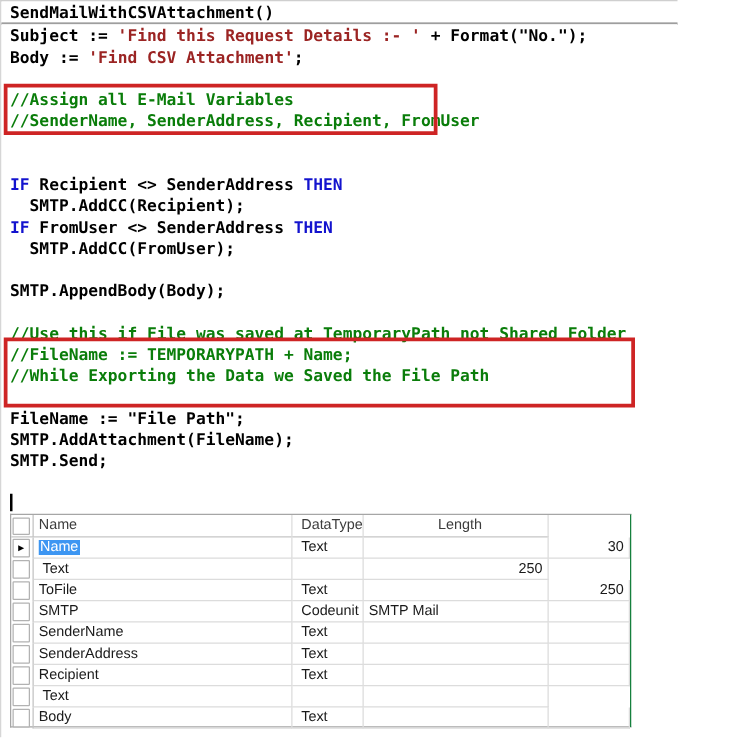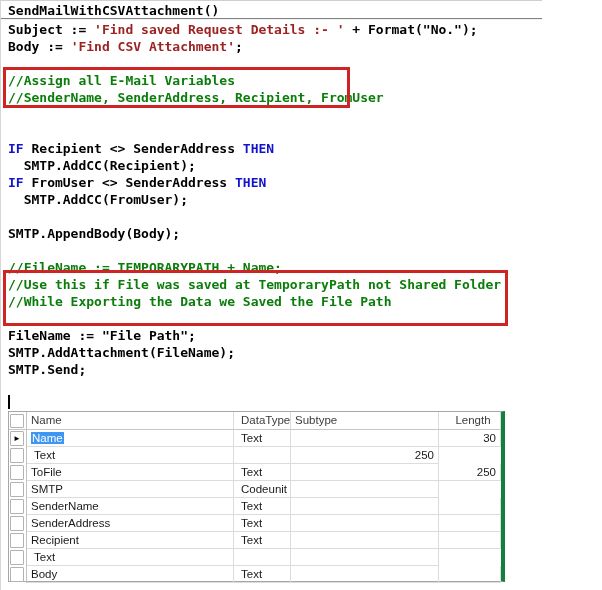--- a/index.html
+++ b/index.html
@@ -22,21 +22,21 @@
   .tok-s{color:var(--code-string);}
   .tok-k{color:var(--code-keyword);}
   .tok-c{color:var(--code-comment);}
   .red-box{position:absolute;border:3px solid var(--annotation-red);pointer-events:none;}
   .box1{left:2px;top:66px;width:347px;height:41px;}
   .box2{left:2px;top:269px;width:505px;height:56px;}
   .caret{position:absolute;left:7px;top:394px;width:2px;height:14px;background:#000;}
   
   .var-table{
     position:absolute;left:7px;top:410px;width:497px;height:171px;background:#fff;
-    border:1px solid var(--table-border);border-right:4px solid #15803d;
+    border:1px solid var(--table-border);border-right:1px solid #15803d;
     font-family:"Liberation Sans",sans-serif;
   }
   .vrow{display:grid;grid-template-columns:18px 207px 57px 148px 1fr;height:17px;}
   .vrow.vhead{height:18px;}
   .vc{
     border-right:1px solid var(--grid-line);border-bottom:1px solid var(--grid-line);
     font-size:11.5px;line-height:15px;padding:1px 2px 0 4px;overflow:hidden;
     color:#1a1a1a;white-space:nowrap;
   }
   .vhead .vc{border-bottom:1px solid #c6c6c6;color:#3c3c3c;}
@@ -52,56 +52,55 @@
 </style>
 </head>
 <body>
 
 <div class="screen">
 
   <div class="fn-title">SendMailWithCSVAttachment()</div>
   <div class="title-sep"></div>
 
   <div class="code-lines" id="code-lines">
-      <div class="code-line"><span class="tok-d">Subject := </span><span class="tok-s">'Find saved Request Details :- '</span><span class="tok-d"> + Format("No.");</span></div>
+      <div class="code-line"><span class="tok-d">Subject := </span><span class="tok-s">'Find this Request Details :- '</span><span class="tok-d"> + Format("No.");</span></div>
       <div class="code-line"><span class="tok-d">Body := </span><span class="tok-s">'Find CSV Attachment'</span><span class="tok-d">;</span></div>
       <div class="code-line"></div>
       <div class="code-line"><span class="tok-c">//Assign all E-Mail Variables</span></div>
       <div class="code-line"><span class="tok-c">//SenderName, SenderAddress, Recipient, FromUser</span></div>
       <div class="code-line"></div>
       <div class="code-line"></div>
       <div class="code-line"><span class="tok-k">IF </span><span class="tok-d">Recipient &lt;&gt; SenderAddress </span><span class="tok-k">THEN</span></div>
       <div class="code-line"><span class="tok-d">  SMTP.AddCC(Recipient);</span></div>
       <div class="code-line"><span class="tok-k">IF </span><span class="tok-d">FromUser &lt;&gt; SenderAddress </span><span class="tok-k">THEN</span></div>
       <div class="code-line"><span class="tok-d">  SMTP.AddCC(FromUser);</span></div>
       <div class="code-line"></div>
       <div class="code-line"><span class="tok-d">SMTP.AppendBody(Body);</span></div>
       <div class="code-line"></div>
+      <div class="code-line"><span class="tok-c">//Use this if File was saved at TemporaryPath not Shared Folder</span></div>
       <div class="code-line"><span class="tok-c">//FileName := TEMPORARYPATH + Name;</span></div>
-      <div class="code-line"><span class="tok-c">//Use this if File was saved at TemporaryPath not Shared Folder</span></div>
       <div class="code-line"><span class="tok-c">//While Exporting the Data we Saved the File Path</span></div>
       <div class="code-line"></div>
       <div class="code-line"><span class="tok-d">FileName := "File Path";</span></div>
       <div class="code-line"><span class="tok-d">SMTP.AddAttachment(FileName);</span></div>
       <div class="code-line"><span class="tok-d">SMTP.Send;</span></div>
     </div>
 
   <div class="red-box box1"></div>
   <div class="red-box box2"></div>
 
   <div class="caret"></div>
 
   <div class="var-table" id="var-table">
       <div class="vrow vhead">
         <div class="vc vsel">
           <div class="selbox"></div>
         </div>
         <div class="vc c-name">Name</div>
         <div class="vc c-datatype">DataType</div>
-        <div class="vc c-subtype">Subtype</div>
         <div class="vc c-length">Length</div>
       </div>
       <div class="vrow">
         <div class="vc vsel">
           <div class="selbox">
             <span class="row-arrow">►</span>
           </div>
         </div>
         <div class="vc c-name"><span class="hl">Name</span></div>
         <div class="vc c-datatype">Text</div>
@@ -124,20 +123,21 @@
         <div class="vc c-datatype">Text</div>
         <div class="vc c-subtype"></div>
         <div class="vc c-length">250</div>
       </div>
       <div class="vrow">
         <div class="vc vsel">
           <div class="selbox"></div>
         </div>
         <div class="vc c-name">SMTP</div>
         <div class="vc c-datatype">Codeunit</div>
+        <div class="vc c-subtype">SMTP Mail</div>
         <div class="vc c-length"></div>
       </div>
       <div class="vrow">
         <div class="vc vsel">
           <div class="selbox"></div>
         </div>
         <div class="vc c-name">SenderName</div>
         <div class="vc c-datatype">Text</div>
         <div class="vc c-subtype"></div>
         <div class="vc c-length"></div>

